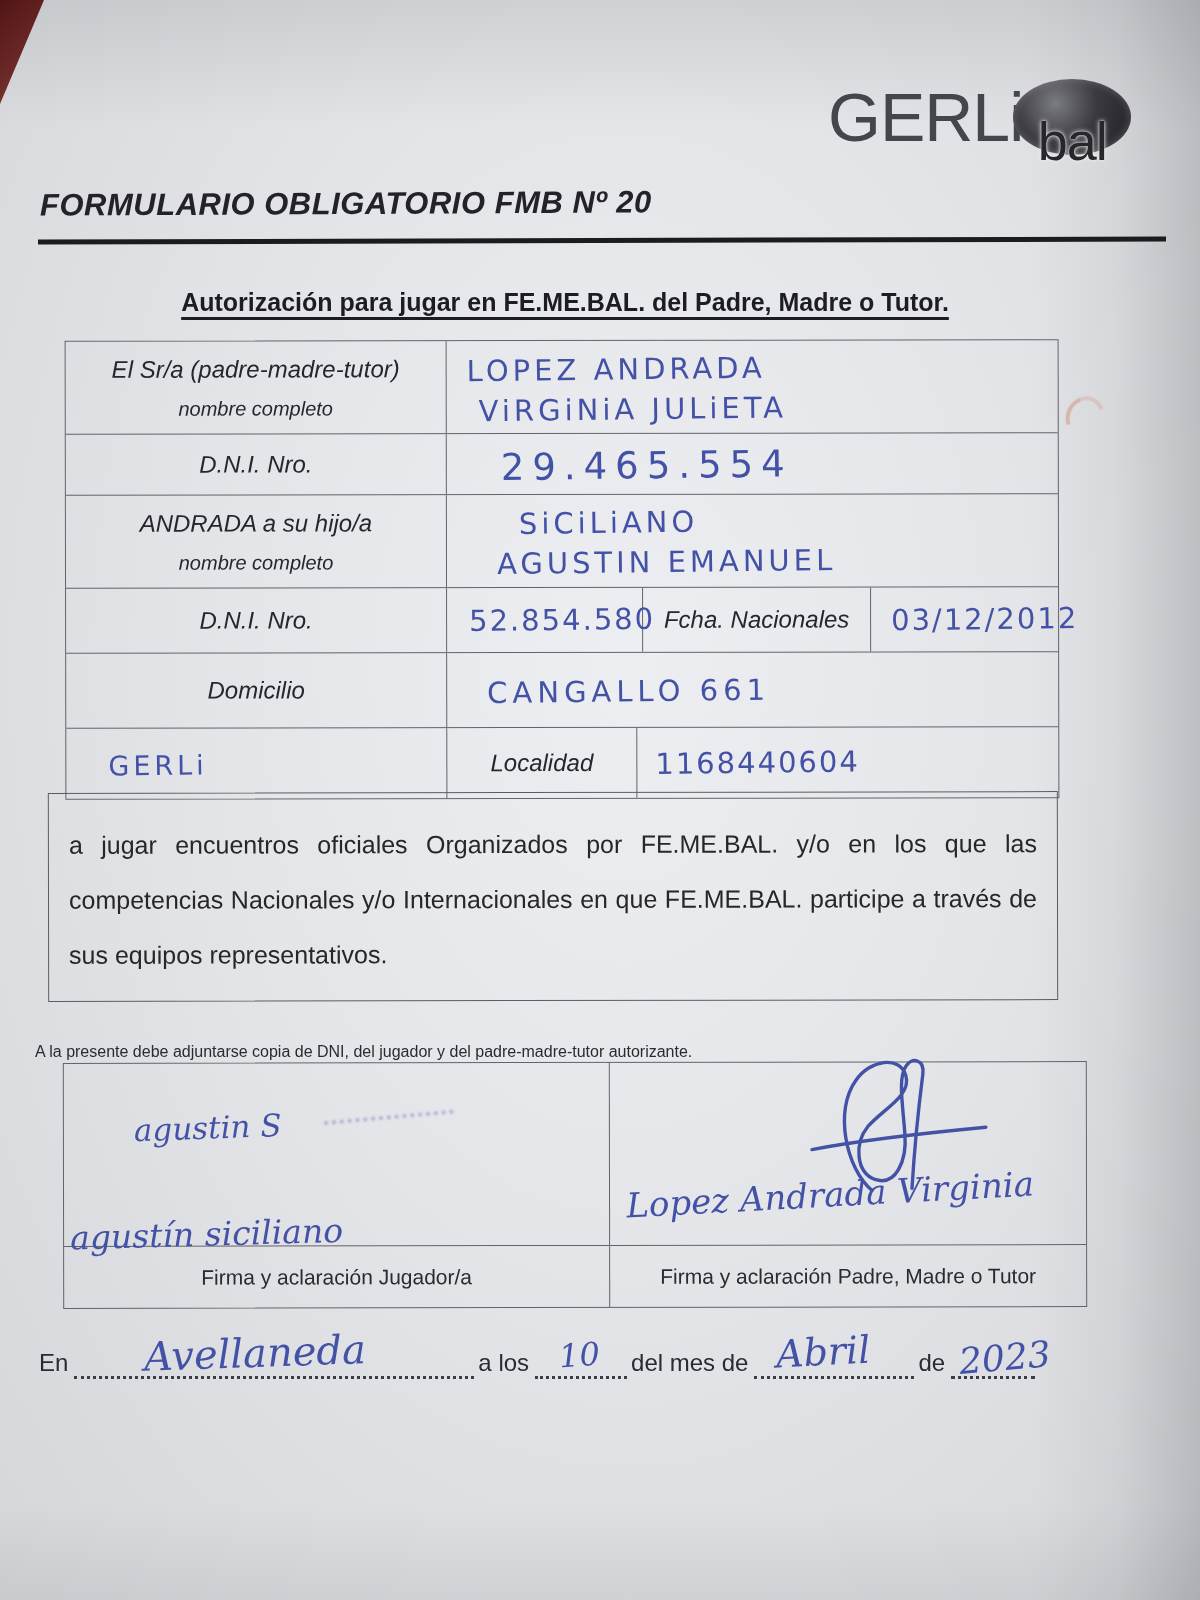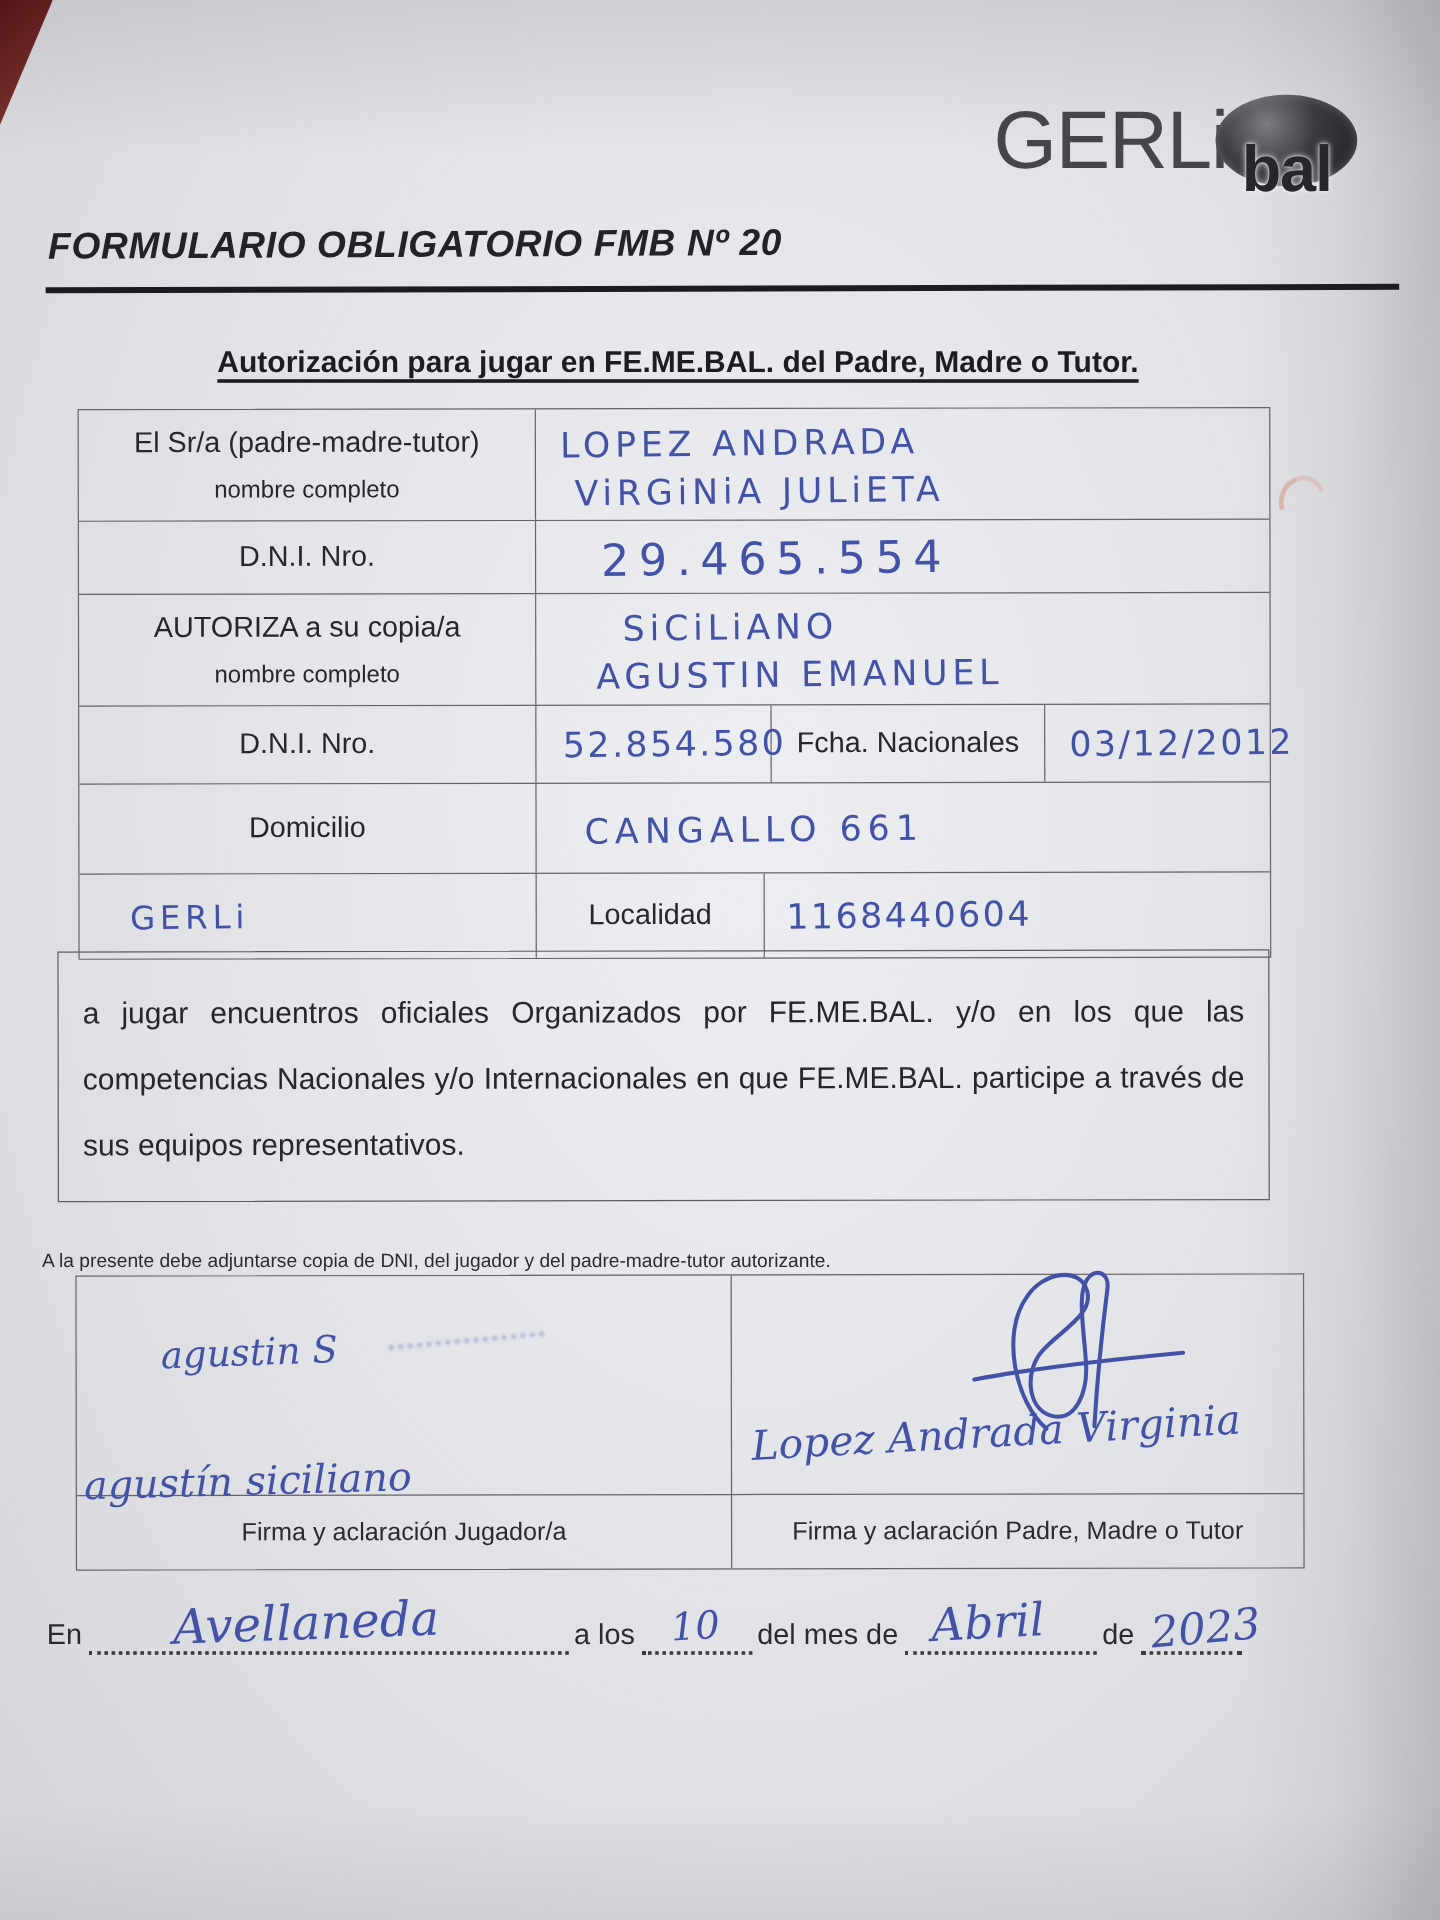--- a/index.html
+++ b/index.html
@@ -31,21 +31,21 @@
   
   .logo{position:absolute;top:78px;left:828px;display:flex;align-items:center;}
   .logo-text{font-size:68px;color:#45454c;letter-spacing:-1px;font-weight:500;}
   .logo-ball{
     width:118px;height:76px;margin-left:-10px;border-radius:50%;
     background:radial-gradient(circle at 36% 32%, #7b7b82 0%, #3a3a40 45%, #1d1d22 100%);
     display:flex;align-items:center;justify-content:center;
     box-shadow:inset 0 0 10px rgba(255,255,255,.25);
   }
   .logo-ball span{
-    font-size:54px;font-weight:bold;color:#26262b;
+    font-size:54px;font-weight:normal;color:#26262b;
     text-shadow:0 0 5px rgba(240,240,244,.95),0 0 2px rgba(240,240,244,.95);
     letter-spacing:-1px;
     margin-top:48px;
   }
   
   .form-title{
     position:absolute;left:40px;top:186px;margin:0;
     font-size:31px;font-style:italic;font-weight:bold;color:#222228;
     letter-spacing:.5px;transform:rotate(-.3deg);
   }
@@ -62,21 +62,21 @@
   .main-table{
     position:absolute;left:65px;top:340px;width:992px;
     border:1px solid #63636a;transform:rotate(-.1deg);
   }
   .trow{display:grid;}
   .trow + .trow{border-top:1px solid #63636a;}
   .cell{min-width:0;}
   .cell + .cell{border-left:1px solid #63636a;}
   .label-cell{
     display:flex;flex-direction:column;align-items:center;justify-content:center;
-    color:#26262c;font-size:24px;text-align:center;
+    color:#26262c;font-size:24px;text-align:center;font-style:italic;
   }
   .label-cell .sub{font-size:20px;margin-top:14px;}
   .vcell{display:flex;flex-direction:column;justify-content:center;padding-left:16px;}
   .vcell-center{justify-content:center;}
   
   .hw{color:#4352a6;}
   .hw-caps{font-family:"DejaVu Sans", sans-serif;letter-spacing:4px;transform:rotate(-.6deg);}
   .hw-cursive{font-family:"DejaVu Serif", serif;font-style:italic;}
   .r1 .line1{font-size:29px;margin:2px 0 6px 4px;}
   .r1 .line2{font-size:29px;margin-left:16px;}
@@ -173,21 +173,21 @@
       <div class="cell label-cell">
         <div>D.N.I. Nro.</div>
       </div>
       <div class="cell vcell vcell-center">
         <div class="hw hw-caps dni-val">29.465.554</div>
       </div>
     </div>
 
     <div class="trow r3" style="grid-template-columns:380px 1fr;height:92px;">
       <div class="cell label-cell">
-        <div>AUTORIZA a su copia/a</div>
+        <div>ANDRADA a su hijo/a</div>
         <div class="sub">nombre completo</div>
       </div>
       <div class="cell vcell">
         <div class="hw hw-caps line1">SiCiLiANO</div>
         <div class="hw hw-caps line2">AGUSTIN EMANUEL</div>
       </div>
     </div>
 
     <div class="trow r4" style="grid-template-columns:380px 196px 228px 1fr;height:64px;">
       <div class="cell label-cell">

